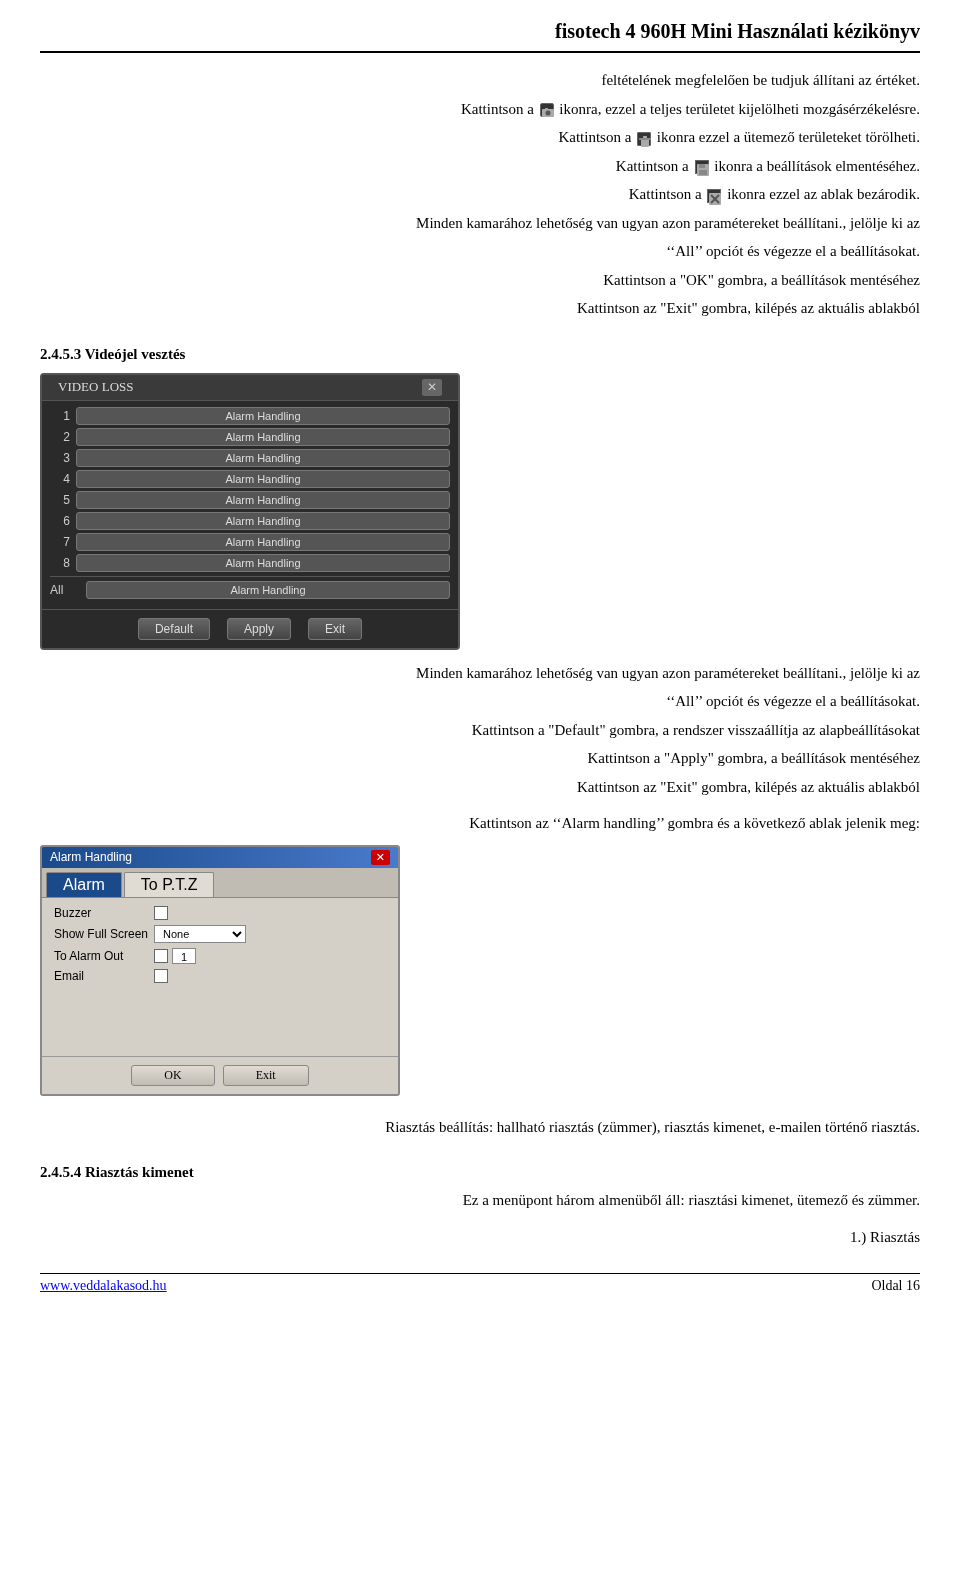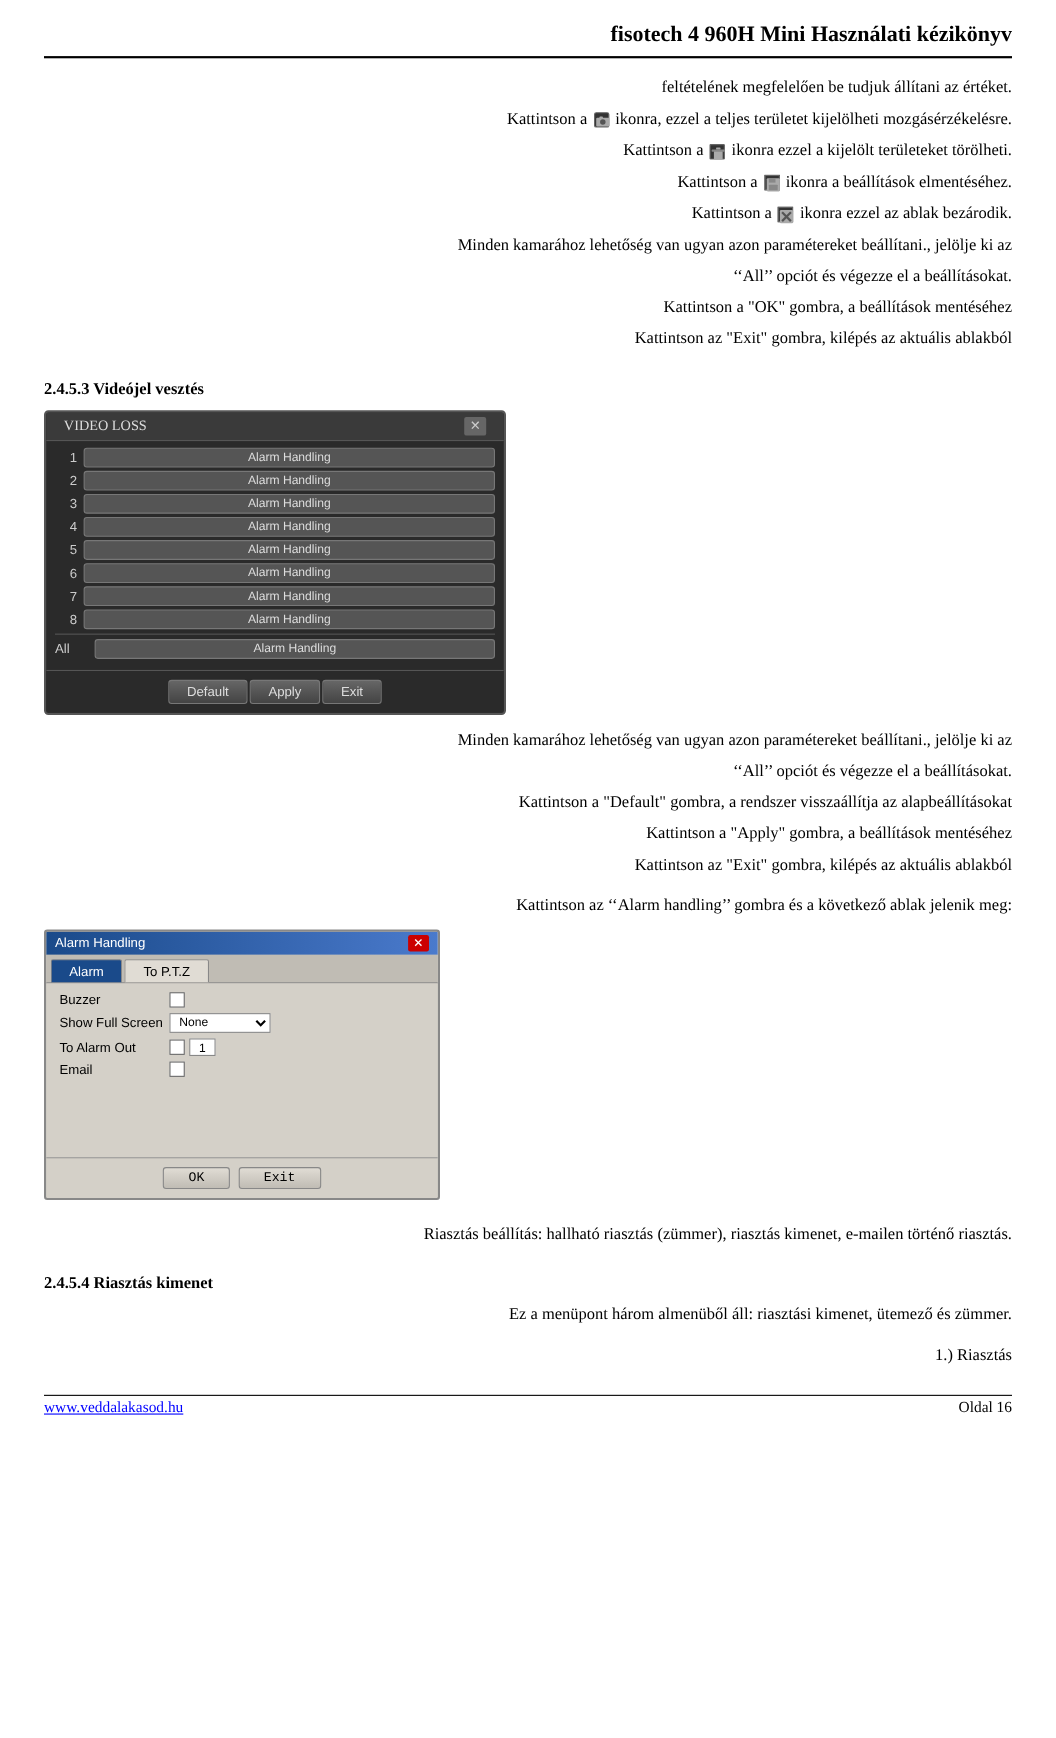--- a/index.html
+++ b/index.html
@@ -112,21 +112,21 @@
       font-size: 11px;
       padding: 2px 12px;
       cursor: pointer;
       font-family: Arial, sans-serif;
       flex: 1;
       text-align: center;
     }
     .dialog-footer {
       display: flex;
       justify-content: center;
-      gap: 2px;
+      gap: 17px;
       padding: 8px;
       background: #2a2a2a;
       border-top: 1px solid #555;
     }
     .dialog-footer button {
       background: linear-gradient(to bottom, #666, #444);
       color: #ddd;
       border: 1px solid #777;
       border-radius: 3px;
       font-size: 12px;
@@ -162,21 +162,21 @@
       cursor: pointer;
     }
     .alarm-tabs {
       display: flex;
       background: #c0bcb4;
       border-bottom: 1px solid #888;
       padding: 4px 4px 0 4px;
       gap: 2px;
     }
     .alarm-tab {
-      font-size: 12px;
+      font-size: 16px;
       font-family: Arial, sans-serif;
       padding: 3px 16px;
       background: #e0dcd4;
       border: 1px solid #888;
       border-bottom: none;
       border-radius: 2px 2px 0 0;
       cursor: pointer;
     }
     .alarm-tab.active {
       background: #1a4a8a;
@@ -234,22 +234,22 @@
       gap: 8px;
       padding: 8px;
       background: #d4d0c8;
       border-top: 1px solid #999;
     }
     .alarm-footer button {
       background: linear-gradient(to bottom, #e0dcd4, #c0bcb4);
       border: 1px solid #888;
       border-radius: 3px;
       font-size: 12px;
-      font-family: Liberation Mono, monospace;
-      padding: 2px 22px;
+      font-family: Liberation Serif, serif;
+      padding: 2px 32px;
       cursor: pointer;
     }
     .page-footer {
       position: absolute;
       bottom: 20px;
       left: 40px;
       right: 40px;
       display: flex;
       justify-content: space-between;
       align-items: flex-end;
@@ -298,21 +298,21 @@
 
   <p class="body-text">
     <span>Kattintson a </span>
     <span class="inline-icon" style="background:#333; border-radius:1px;">
       <svg width="14" height="14" viewBox="0 0 14 14">
           <rect x="3" y="4" width="8" height="8" rx="1" fill="#aaa"></rect>
           <rect x="1" y="3" width="12" height="2" rx="0.5" fill="#888"></rect>
           <rect x="5" y="1" width="4" height="2" rx="0.5" fill="#aaa"></rect>
         </svg>
     </span>
-    <span> ikonra ezzel a kijelölt területeket törölheti.</span>
+    <span> ikonra ezzel a ütemező területeket törölheti.</span>
   </p>
 
   <p class="body-text">
     <span>Kattintson a </span>
     <span class="inline-icon" style="background:#333;">
       <svg width="14" height="14" viewBox="0 0 14 14">
           <rect x="1" y="1" width="12" height="12" rx="1" fill="#aaa"></rect>
           <rect x="3" y="1" width="6" height="4" fill="#888"></rect>
           <rect x="3" y="7" width="8" height="5" rx="0.5" fill="#888"></rect>
         </svg>

